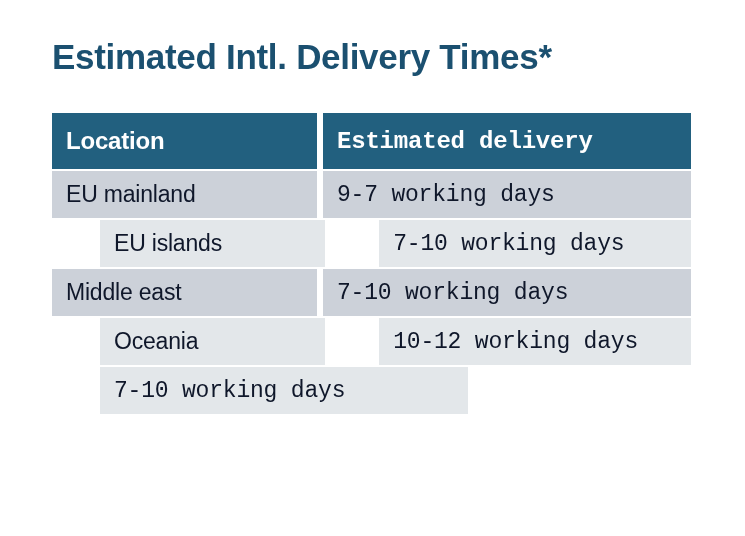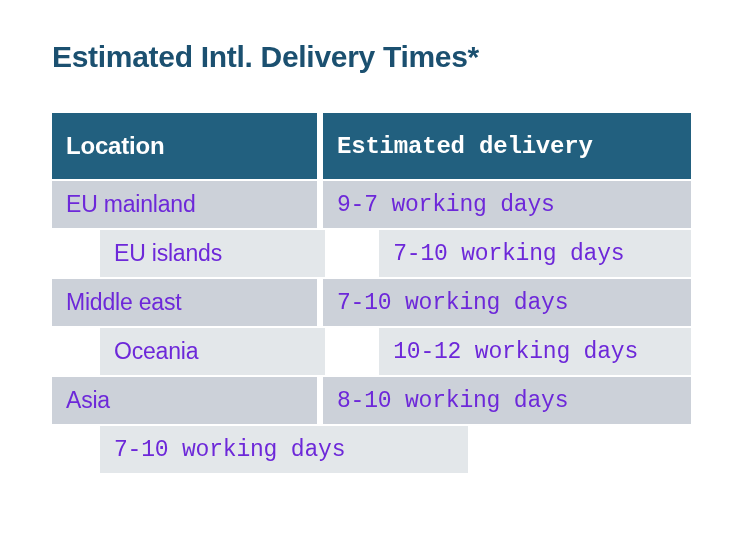--- a/index.html
+++ b/index.html
@@ -20,21 +20,21 @@
     width: 745px;
     height: 536px;
     background: #ffffff;
     box-sizing: border-box;
   }
 
   .page-title {
     position: absolute;
     left: 52px;
     top: 36px;
-    font-size: 30px;
+    font-size: 35px;
     font-weight: bold;
     color: #1b5070;
     letter-spacing: -0.3px;
     line-height: 42px;
     white-space: nowrap;
   }
 
   .delivery-table {
     position: absolute;
     left: 52px;
@@ -66,26 +66,26 @@
   .cell-delivery {
     width: 368px;
     font-family: Liberation Mono, monospace;
   }
 
   .header-row .cell {
     background: #22607f;
     color: #ffffff;
     font-size: 24px;
     font-weight: bold;
-    height: 66px;
+    height: 56px;
     letter-spacing: -0.2px;
   }
 
   .body-row .cell {
-    color: #6d28d9;
+    color: #0f172a;
     font-size: 23px;
     font-weight: normal;
     letter-spacing: -0.2px;
   }
 
   .body-row.row-dark .cell {
     background: #ccd1d9;
   }
 
   .body-row.row-light .cell {
@@ -130,24 +130,20 @@
     <div class="table-row body-row row-dark">
       <div class="cell cell-location">Middle east</div>
       <div class="cell cell-delivery">7-10 working days</div>
     </div>
 
     <div class="table-row body-row row-light">
       <div class="cell cell-location">Oceania</div>
       <div class="cell cell-delivery">10-12 working days</div>
     </div>
 
-    <div class="table-row body-row row-dark">
-      <div class="cell cell-location">Asia</div>
-      <div class="cell cell-delivery">8-10 working days</div>
-    </div>
 
     <div class="table-row body-row row-light">
       <div class="cell cell-delivery">7-10 working days</div>
     </div>
 
   </div>
 
 
 </div>
 

